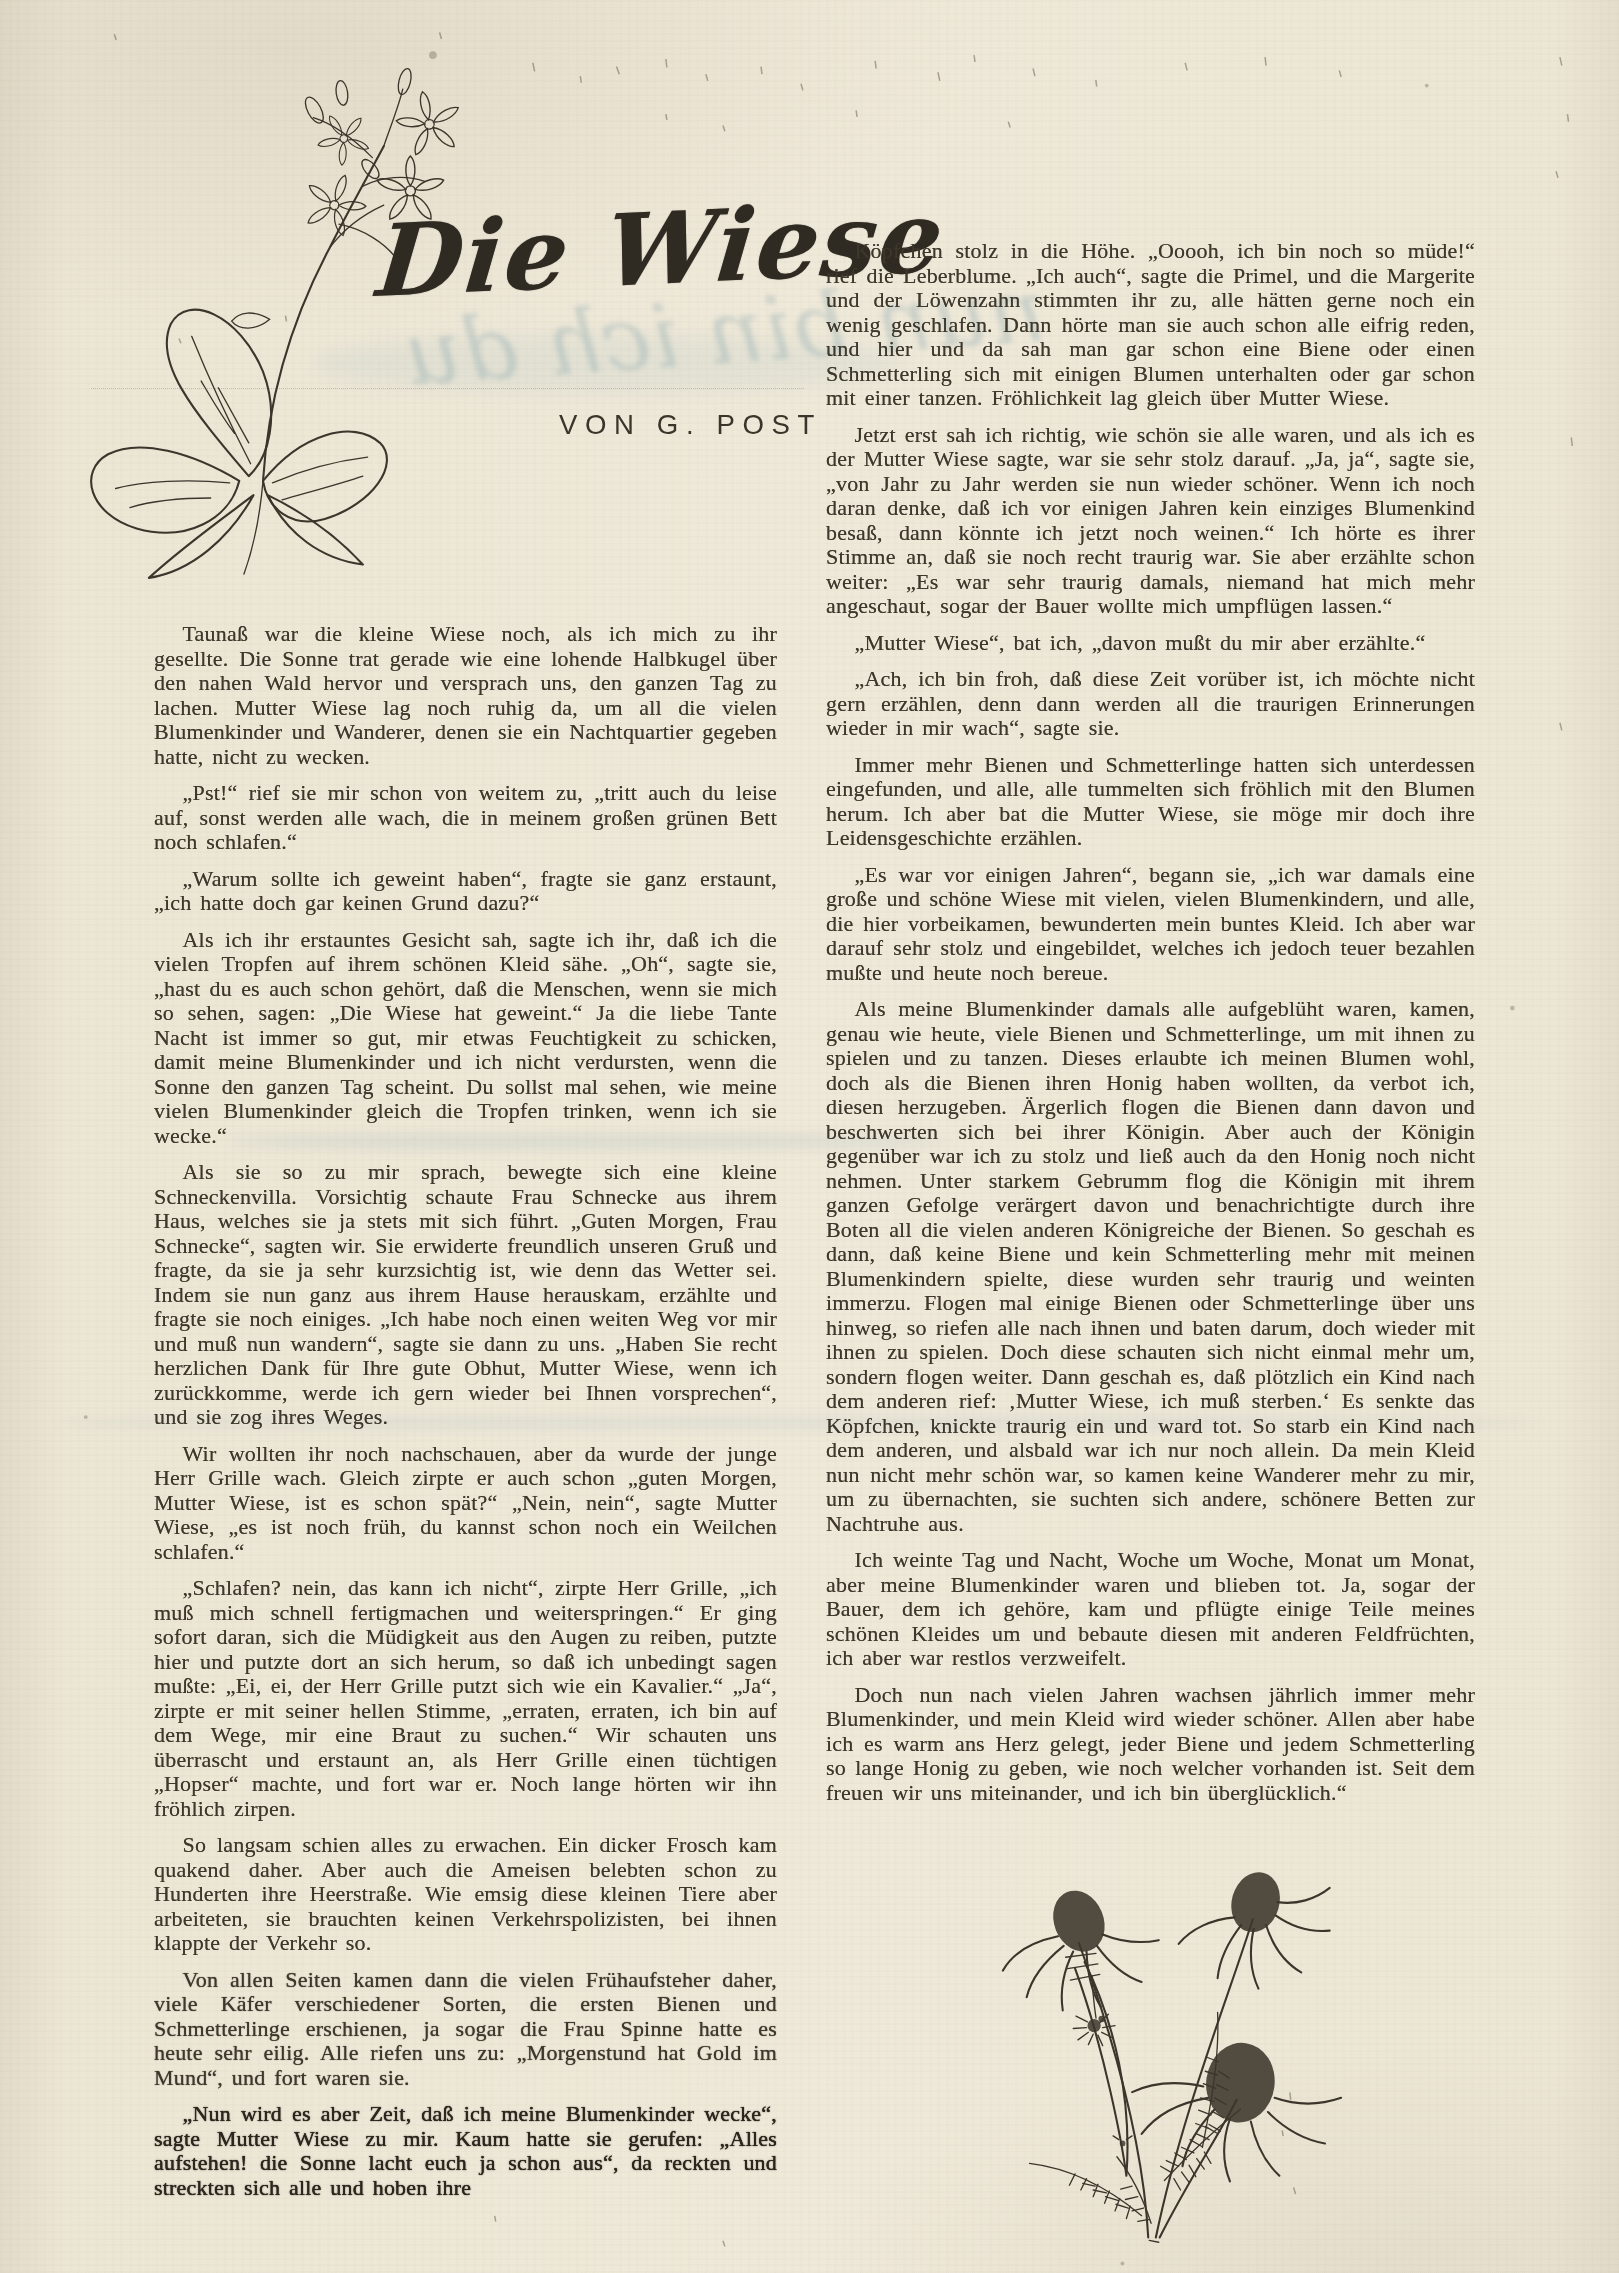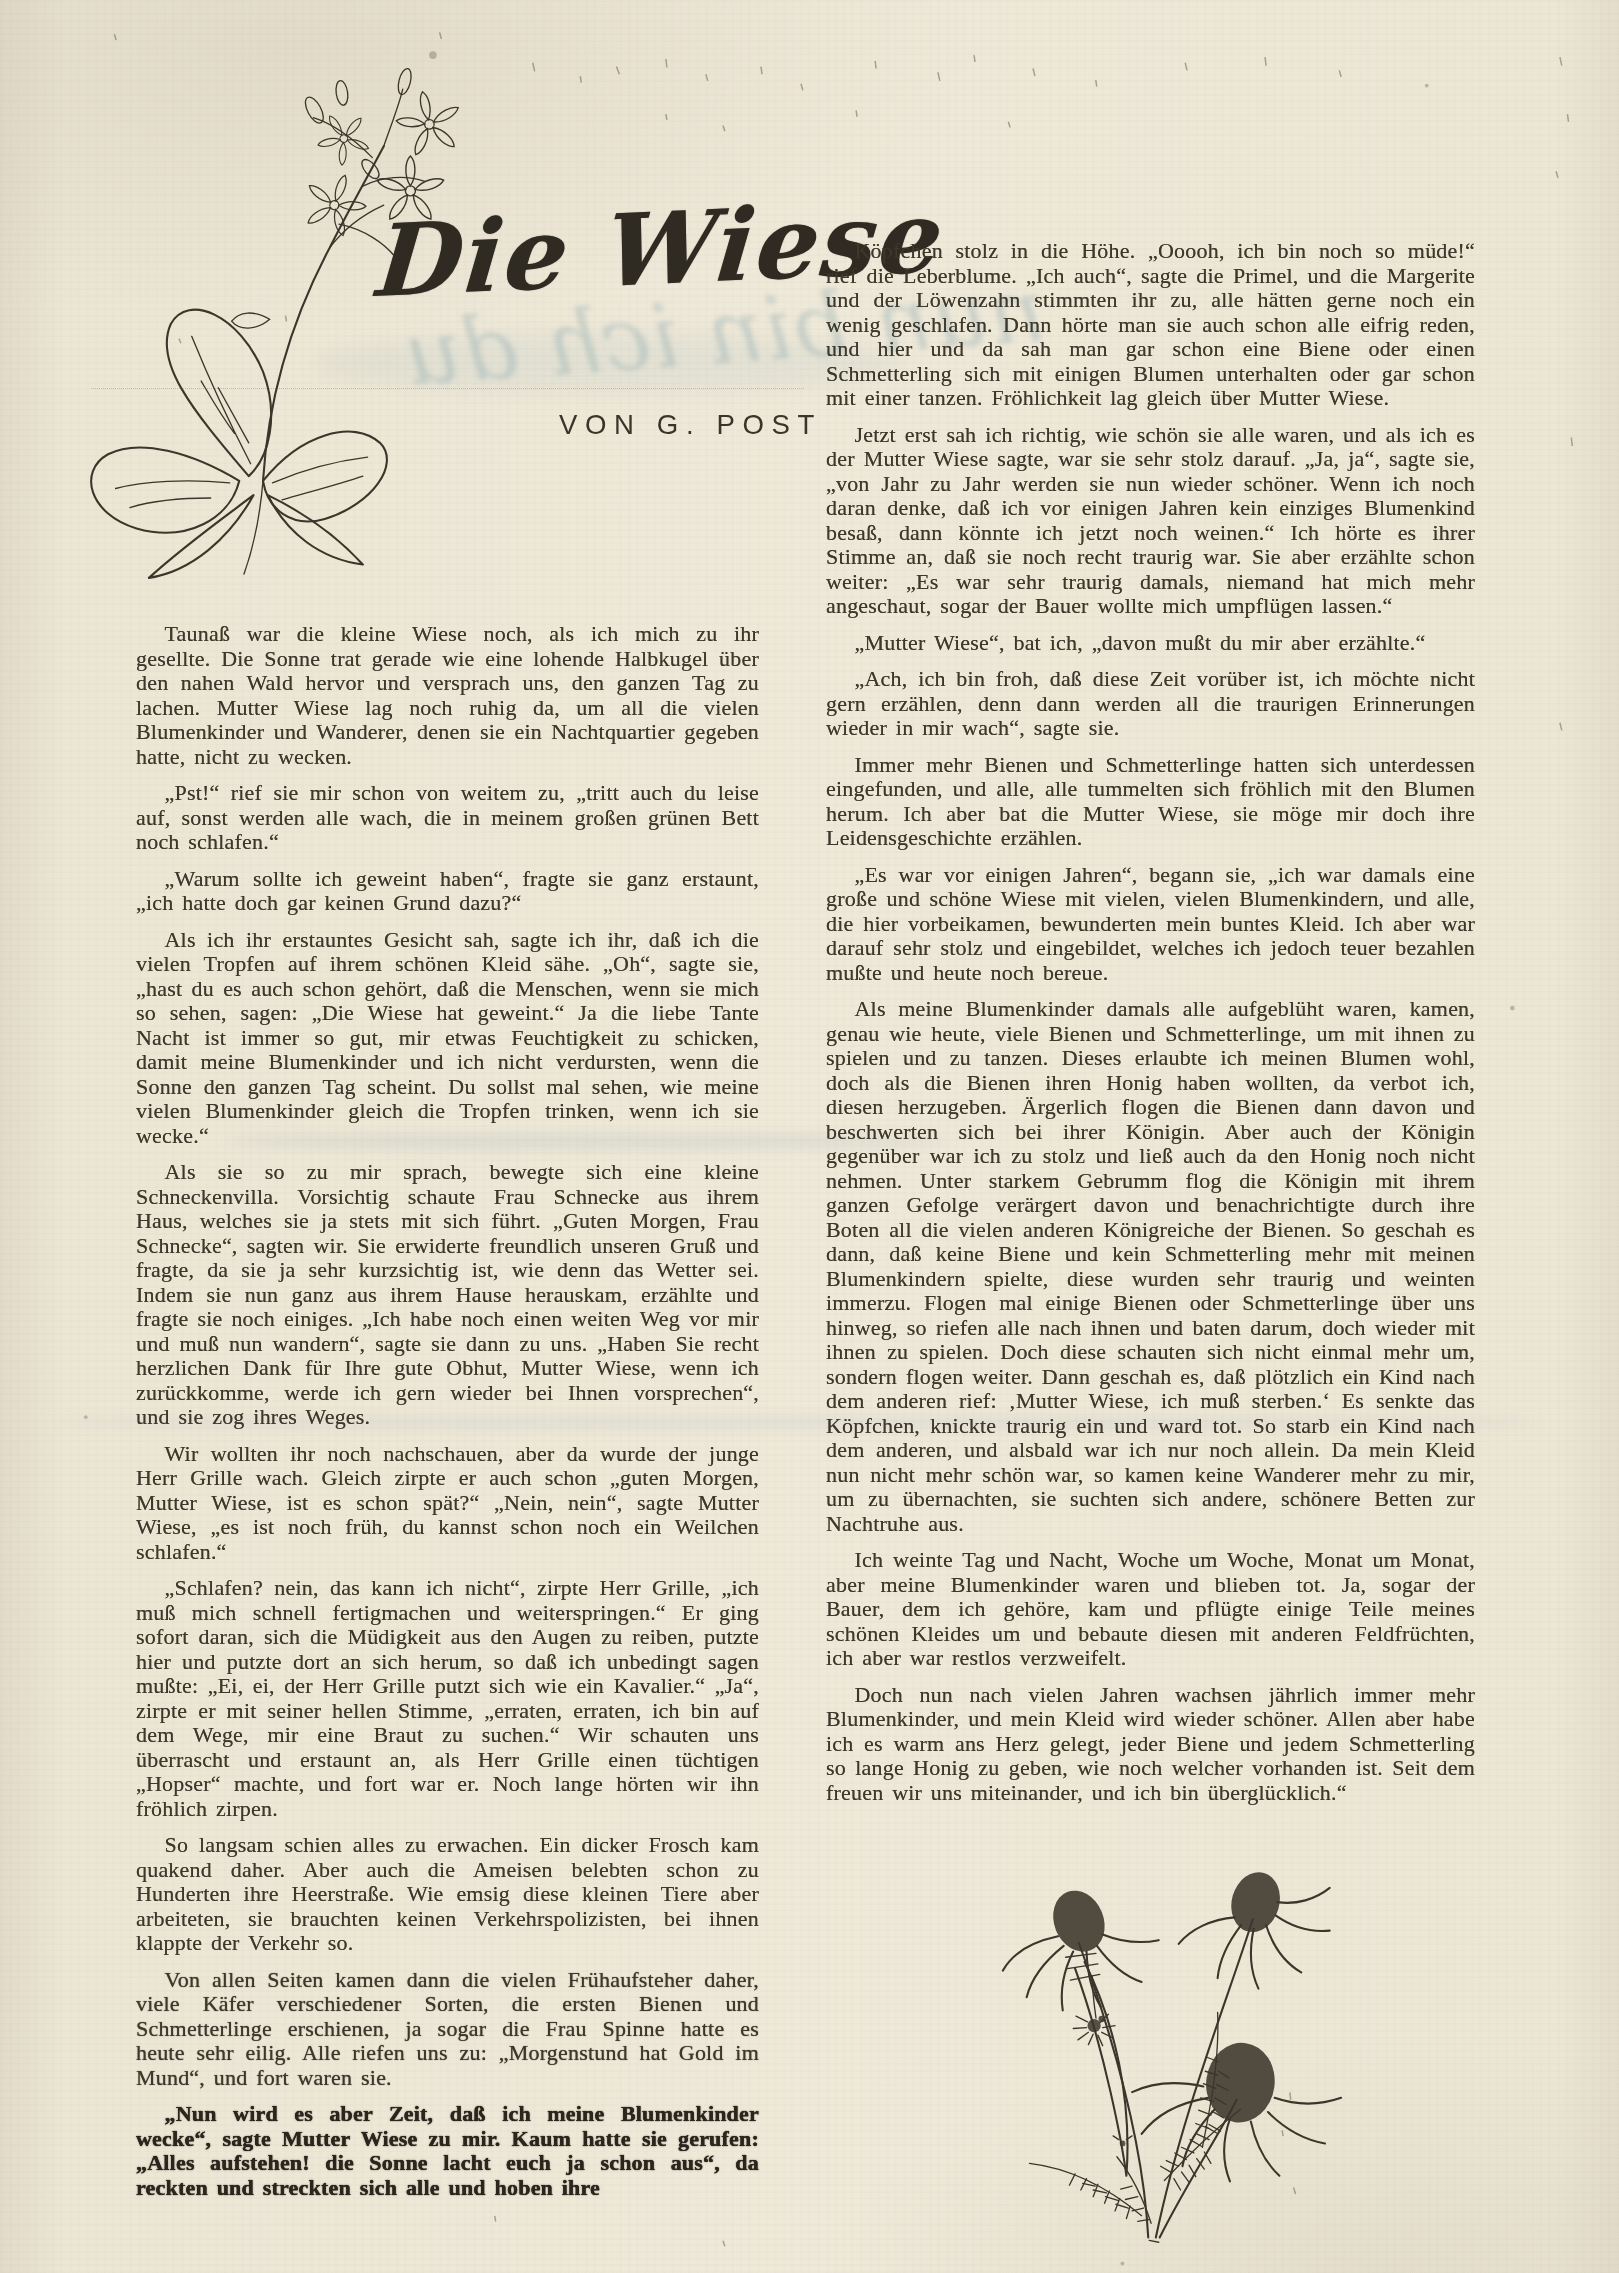--- a/index.html
+++ b/index.html
@@ -42,24 +42,24 @@
   }
   .col{
     position:absolute;
     text-align:justify;
     font-size:22px;line-height:24.5px;
     letter-spacing:0.2px;word-spacing:.14em;
     color:#3e382c;
     text-shadow:0 0 0.5px rgba(52,46,36,.7);
   }
   .col p{margin:12px;text-indent:28.5px;}
-  .col-left{left:124px;top:610px;width:647px;}
+  .col-left{left:142px;top:610px;width:647px;}
   .col-right{left:814px;top:227px;width:673px;}
   .overinked{
-    font-weight:700;color:#2b261d;
+    font-weight:400;color:#2b261d;
     text-shadow:0 0 1.5px rgba(35,30,22,.9), 0 0 0.5px rgba(35,30,22,.9);
   }
   .semi-inked{ text-shadow:0 0 1px rgba(40,35,26,.85); }
   .ghost{
     position:absolute;left:285px;top:285px;width:761px;
     font-family:"DejaVu Serif", serif;font-style:italic;
     font-size:88px;color:rgba(125,158,168,.30);
     transform:scaleX(-1) rotate(4deg);
     filter:blur(2.4px);
     pointer-events:none;white-space:nowrap;

